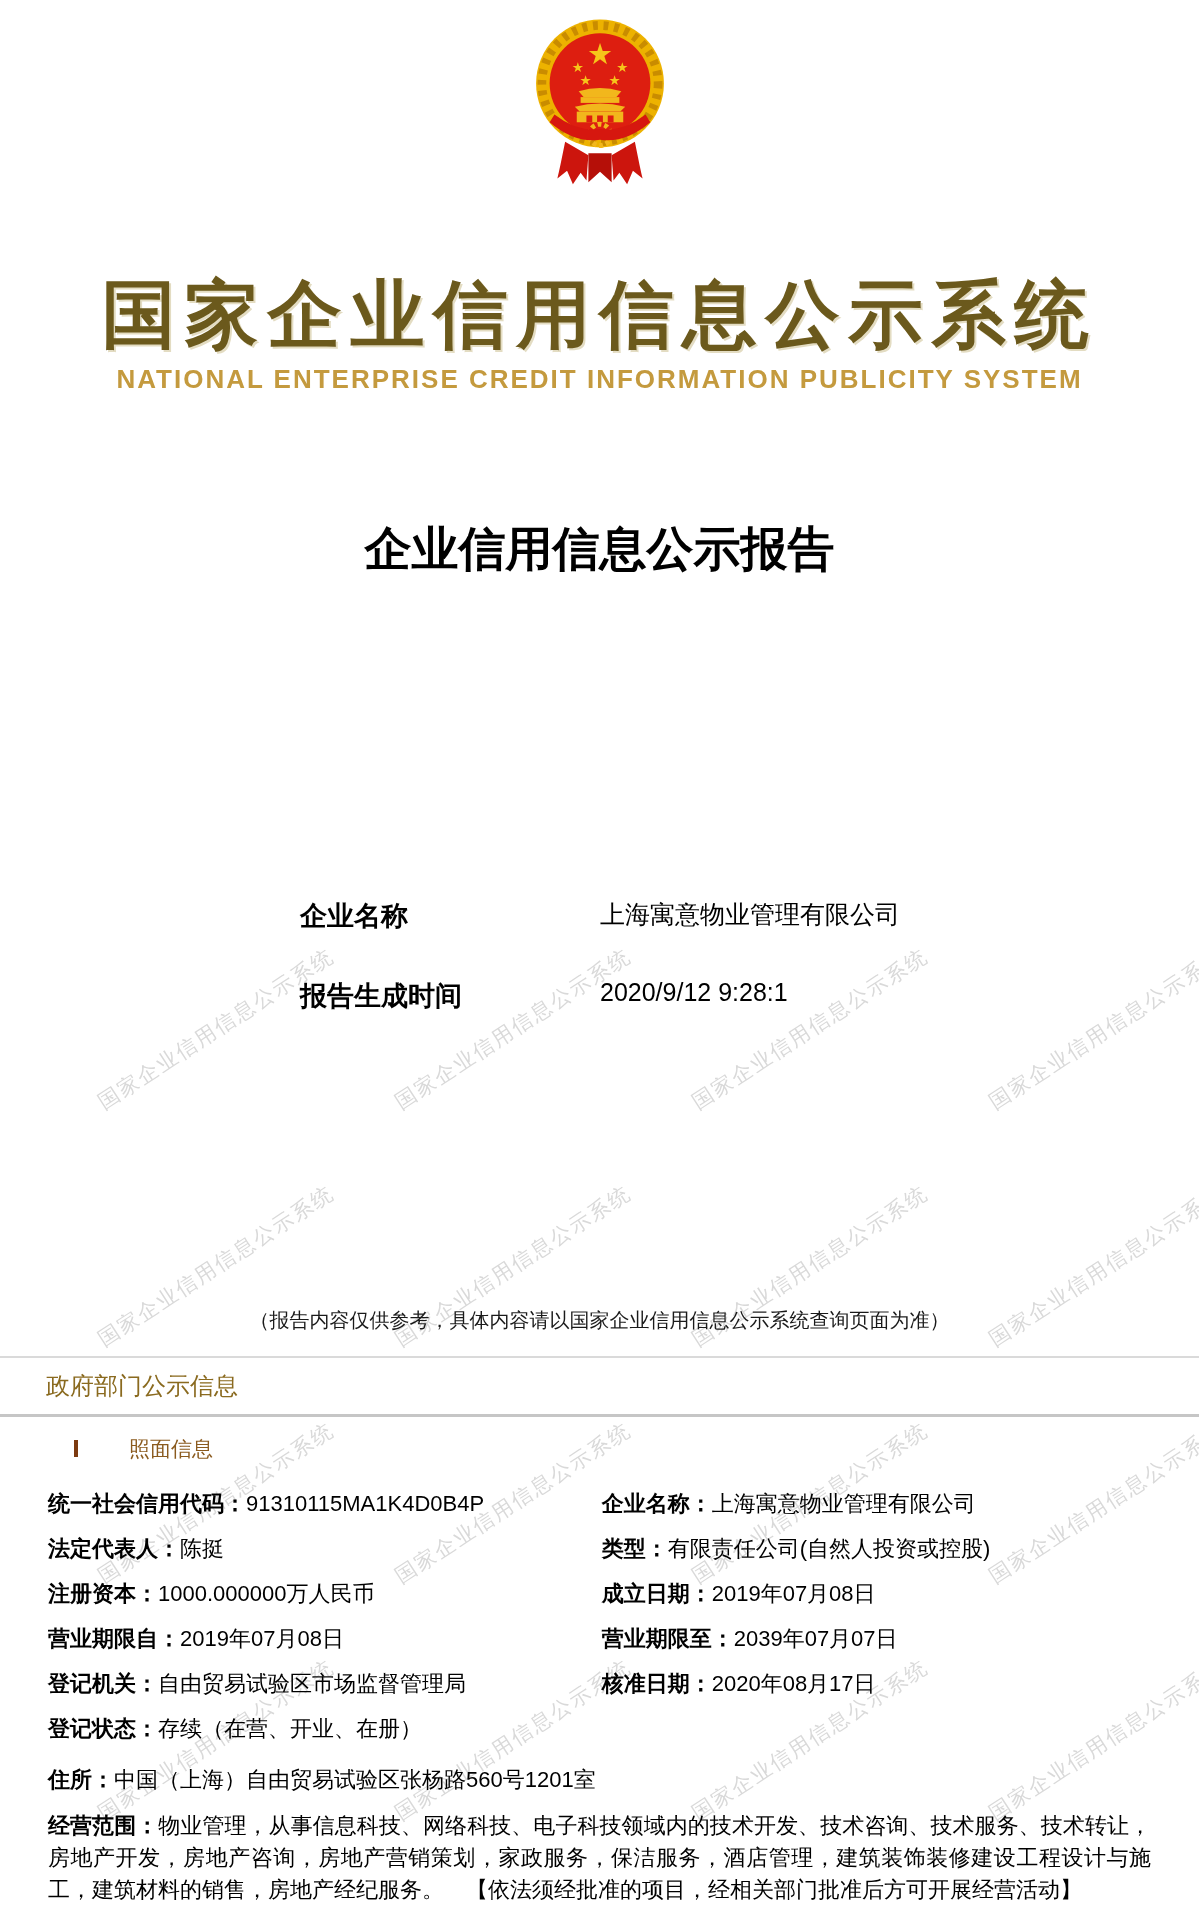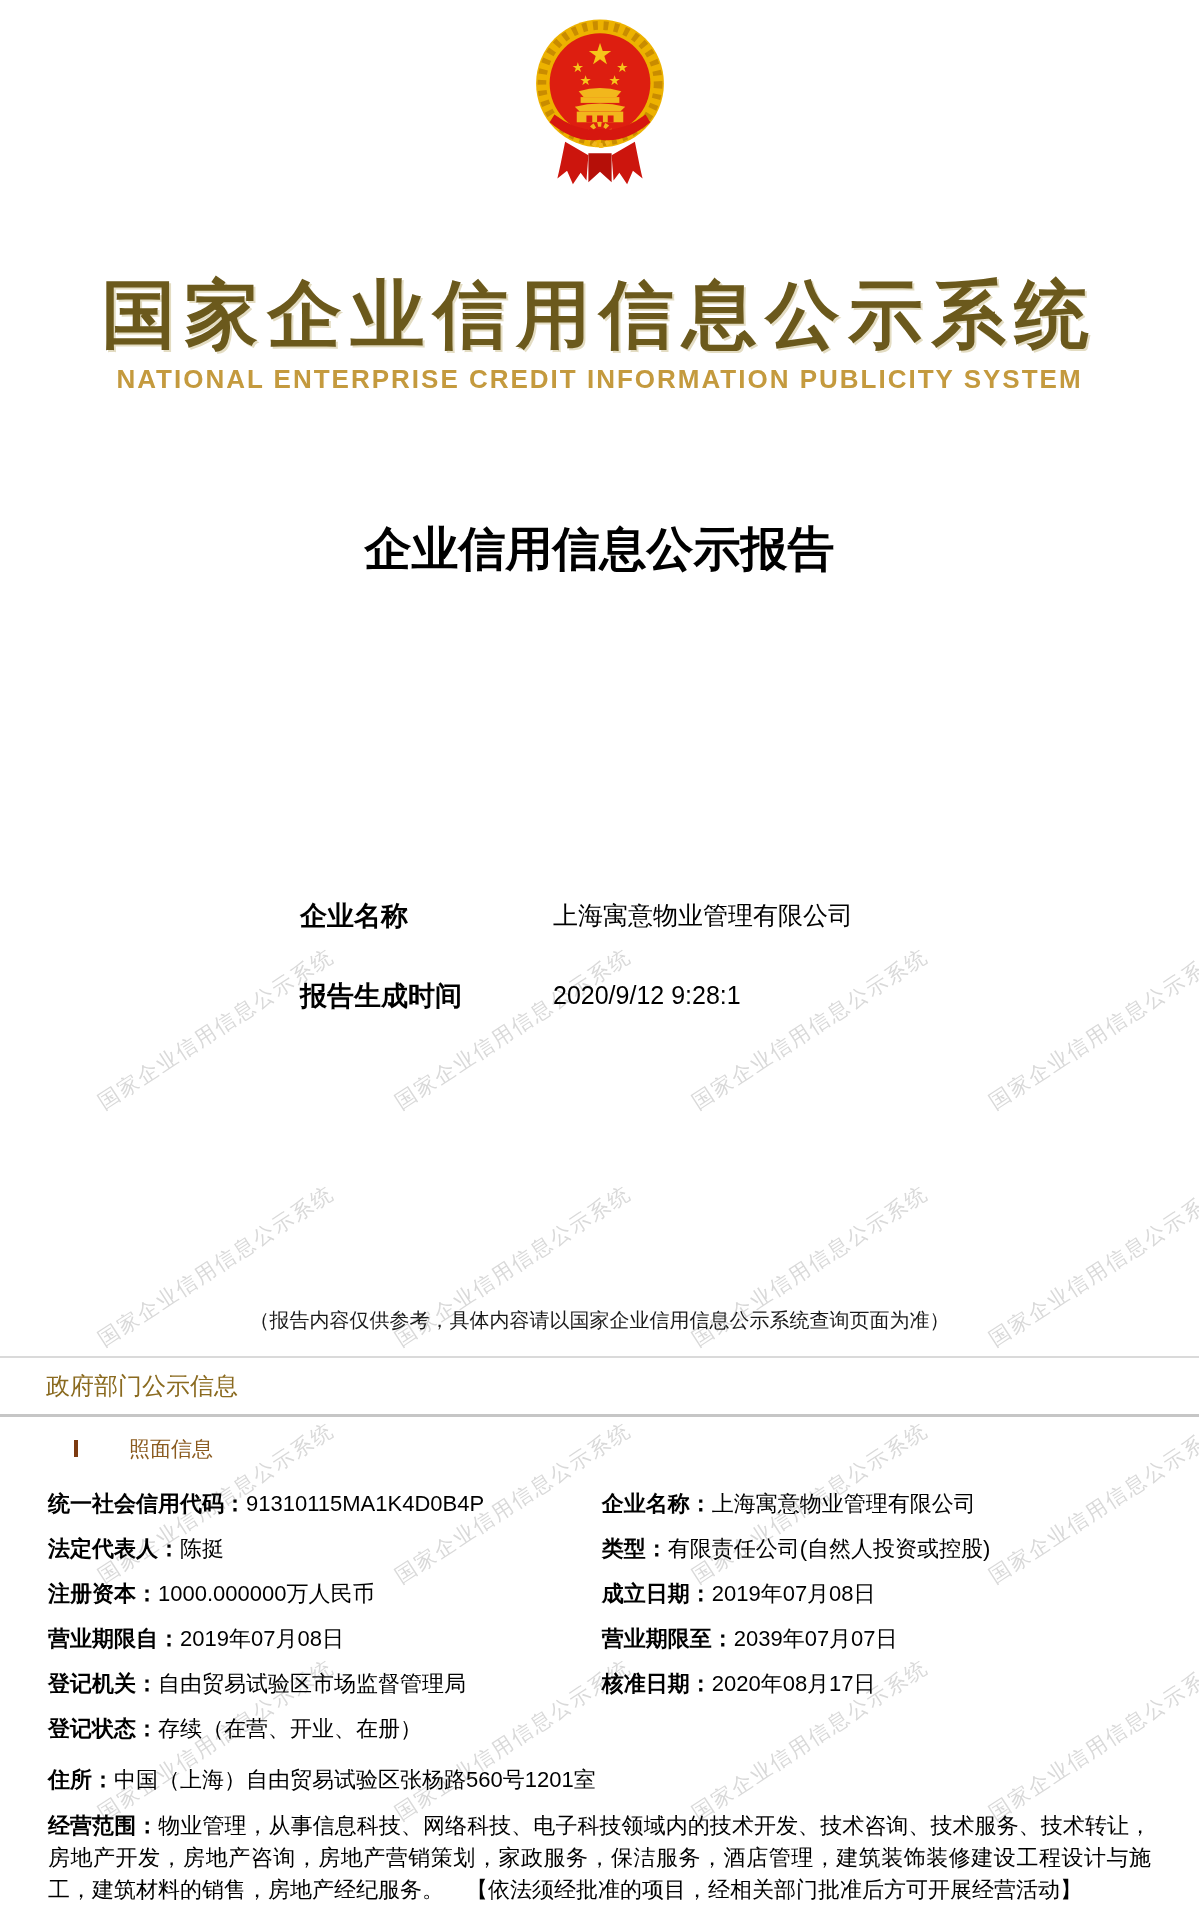--- a/index.html
+++ b/index.html
@@ -7,21 +7,21 @@
   .page{position:relative;width:1199px;height:1917px;margin:0 auto;background:#fff;overflow:hidden;}
   .watermarks{position:absolute;inset:0;z-index:0;pointer-events:none;}
   .wm{position:absolute;white-space:nowrap;font-size:21px;letter-spacing:2px;color:#d9d9d9;transform:rotate(-33deg);}
   .content{position:relative;z-index:1;}
   header{text-align:center;padding-top:8px;}
   .emblem{height:184px;}
   .site-title{margin:86px 0 0;font-size:74px;line-height:1;font-weight:700;letter-spacing:9px;color:#6b591c;text-shadow:2px 2px 0 rgba(176,155,80,.35);}
   .site-subtitle{margin-top:12px;font-size:26px;font-weight:700;letter-spacing:2px;color:#c49a3e;}
   .report-title{margin:128px 0 0;text-align:center;font-size:47px;line-height:1.1;font-weight:700;color:#000;}
   .meta{margin:323px 0 0 300px;}
-  .meta-row{display:flex;align-items:center;margin-bottom:44px;}
+  .meta-row{display:flex;align-items:flex-start;margin-bottom:44px;gap:47px;}
   .meta-label{width:253px;font-size:27px;font-weight:700;}
   .meta-value{font-size:25px;}
   .note{margin:0;text-align:center;font-size:20px;color:#1a1a1a;}
   .top-note{margin-top:293px;}
   .band{margin-top:22px;border-top:2px solid #dadada;border-bottom:3px solid #c6c6c6;padding:12px 0 12px 46px;font-size:24px;color:#8a6a1f;}
   .subsection{margin:18px 0 0 74px;font-size:21px;color:#8a5a1e;display:flex;align-items:center;gap:40px;}
   .bar{display:inline-block;width:4px;height:17px;background:#7c3a10;margin-right:11px;}
   .fields{margin:26px 48px 0;display:grid;grid-template-columns:50.2% 49.8%;row-gap:15px;font-size:22px;line-height:30px;}
   .field b,.full-field b{font-weight:700;}
   .full-fields{margin:20px 48px 0;font-size:22px;line-height:32px;}

